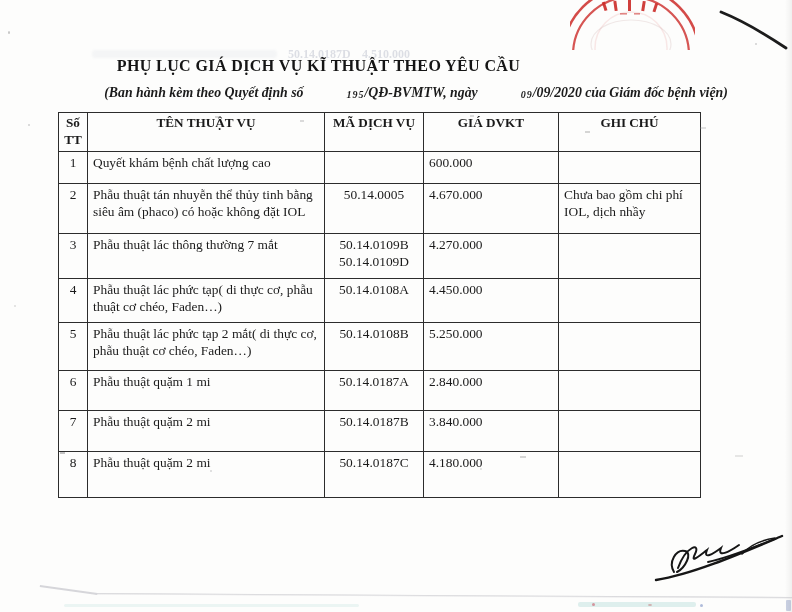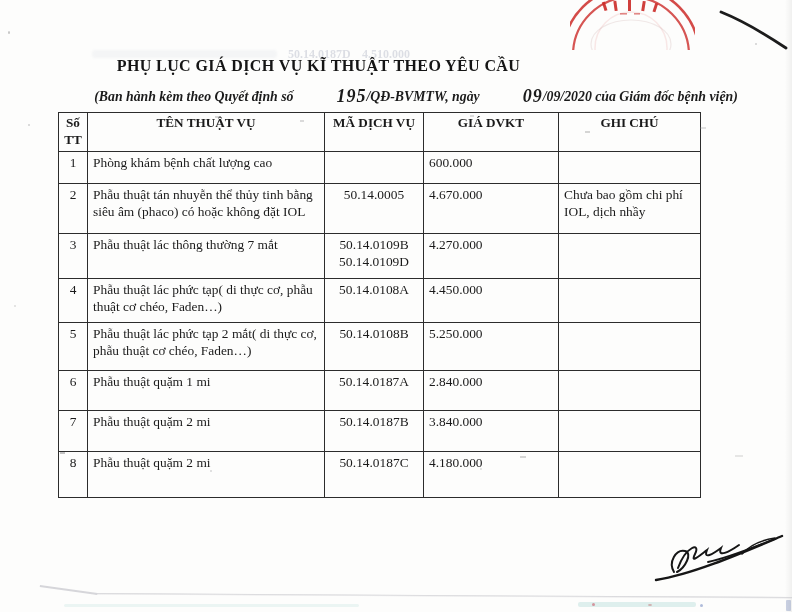--- a/index.html
+++ b/index.html
@@ -22,21 +22,21 @@
     background:#d6d6da;transform:rotate(8deg);transform-origin:left top;}
 
   .doc-title{
     position:absolute;top:57px;left:0;width:637px;text-align:center;
     font-weight:bold;font-size:16px;letter-spacing:0.4px;color:#151515;
   }
   .doc-subtitle{
     position:absolute;top:85px;left:40px;width:752px;text-align:center;
     font-style:italic;font-weight:bold;font-size:13.8px;color:#1b1b1b;
   }
-  .handwritten{font-size:18px;letter-spacing:1px;position:relative;top:1px;padding-left:43px;}
+  .handwritten{font-size:10px;letter-spacing:1px;position:relative;top:1px;padding-left:43px;}
 
   table.price{
     position:absolute;left:58px;top:112px;width:642px;
     border-collapse:collapse;table-layout:fixed;
   }
   table.price th, table.price td{
     border:1.5px solid #2c2c2c;vertical-align:top;
     font-size:13.4px;line-height:1.25;padding:3px 5px;
     overflow:hidden;
   }
@@ -120,21 +120,21 @@
 TT</th>
         <th>TÊN THUẬT VỤ</th>
         <th>MÃ DỊCH VỤ</th>
         <th>GIÁ DVKT</th>
         <th>GHI CHÚ</th>
       </tr>
     </thead>
     <tbody>
         <tr>
           <td class="c-stt">1</td>
-          <td class="c-name">Phòng khám bệnh chất lượng cao</td>
+          <td class="c-name">Quyết khám bệnh chất lượng cao</td>
           <td class="c-code"></td>
           <td class="c-price">600.000</td>
           <td class="c-note"></td>
         </tr>
         <tr>
           <td class="c-stt">2</td>
           <td class="c-name">Phẫu thuật tán nhuyễn thể thủy tinh bằng siêu âm (phaco) có hoặc không đặt IOL</td>
           <td class="c-code">50.14.0005</td>
           <td class="c-price">4.670.000</td>
           <td class="c-note">Chưa bao gồm chi phí IOL, dịch nhầy</td>

